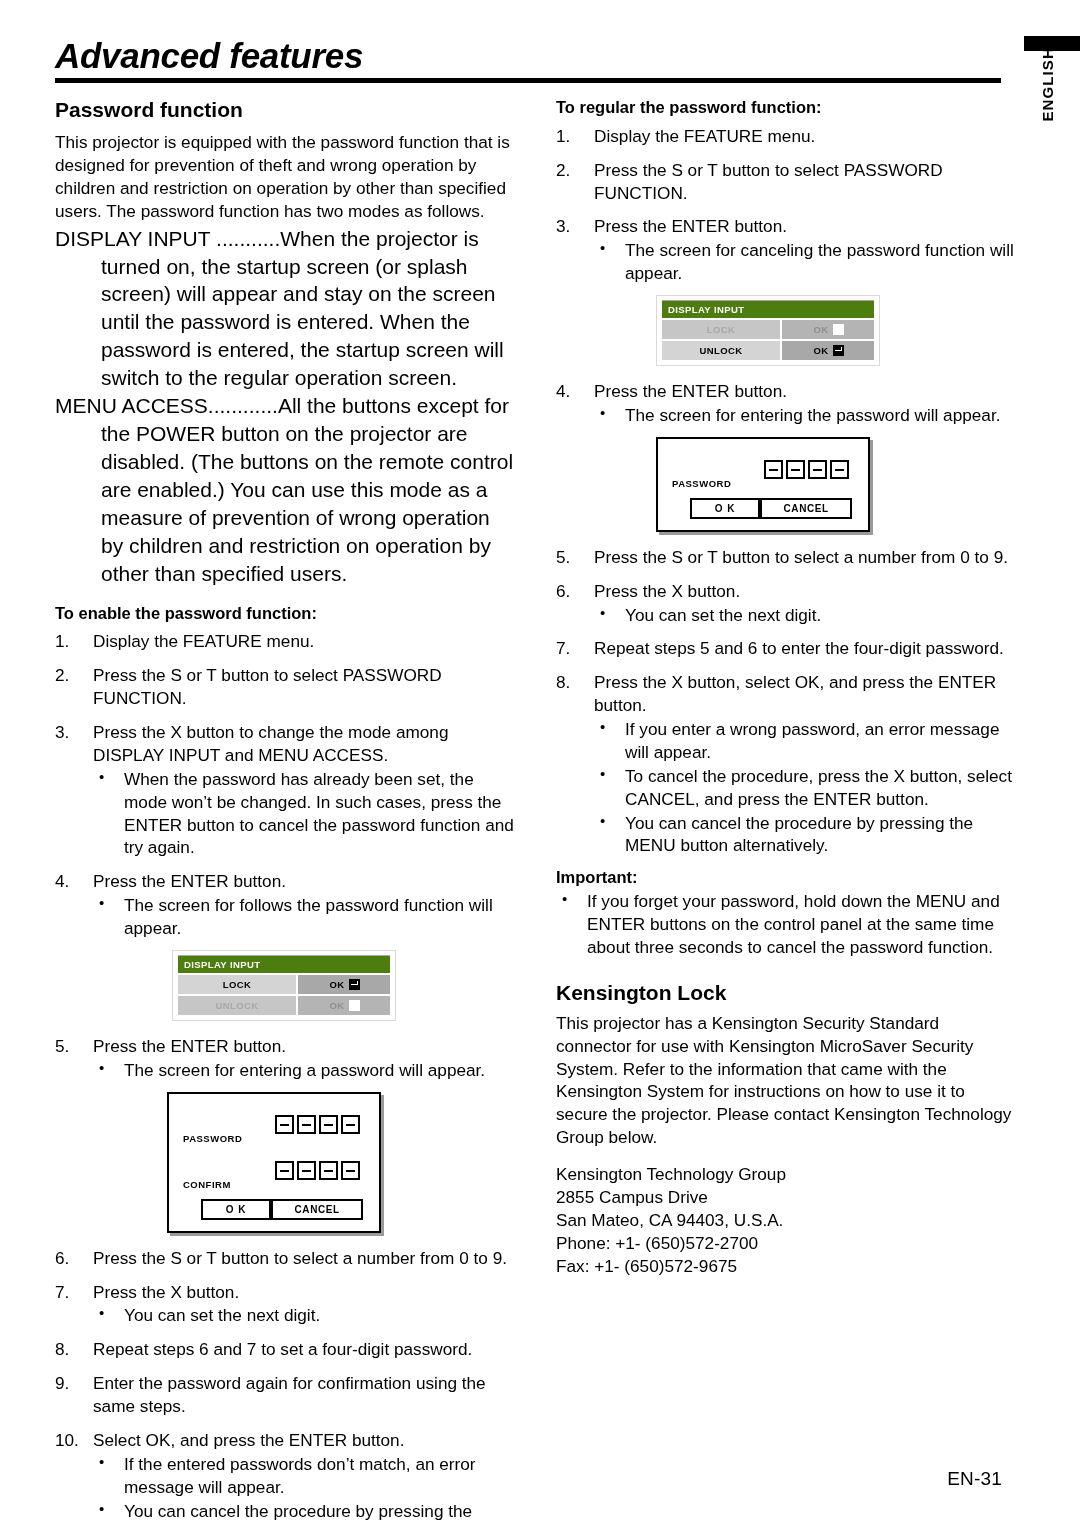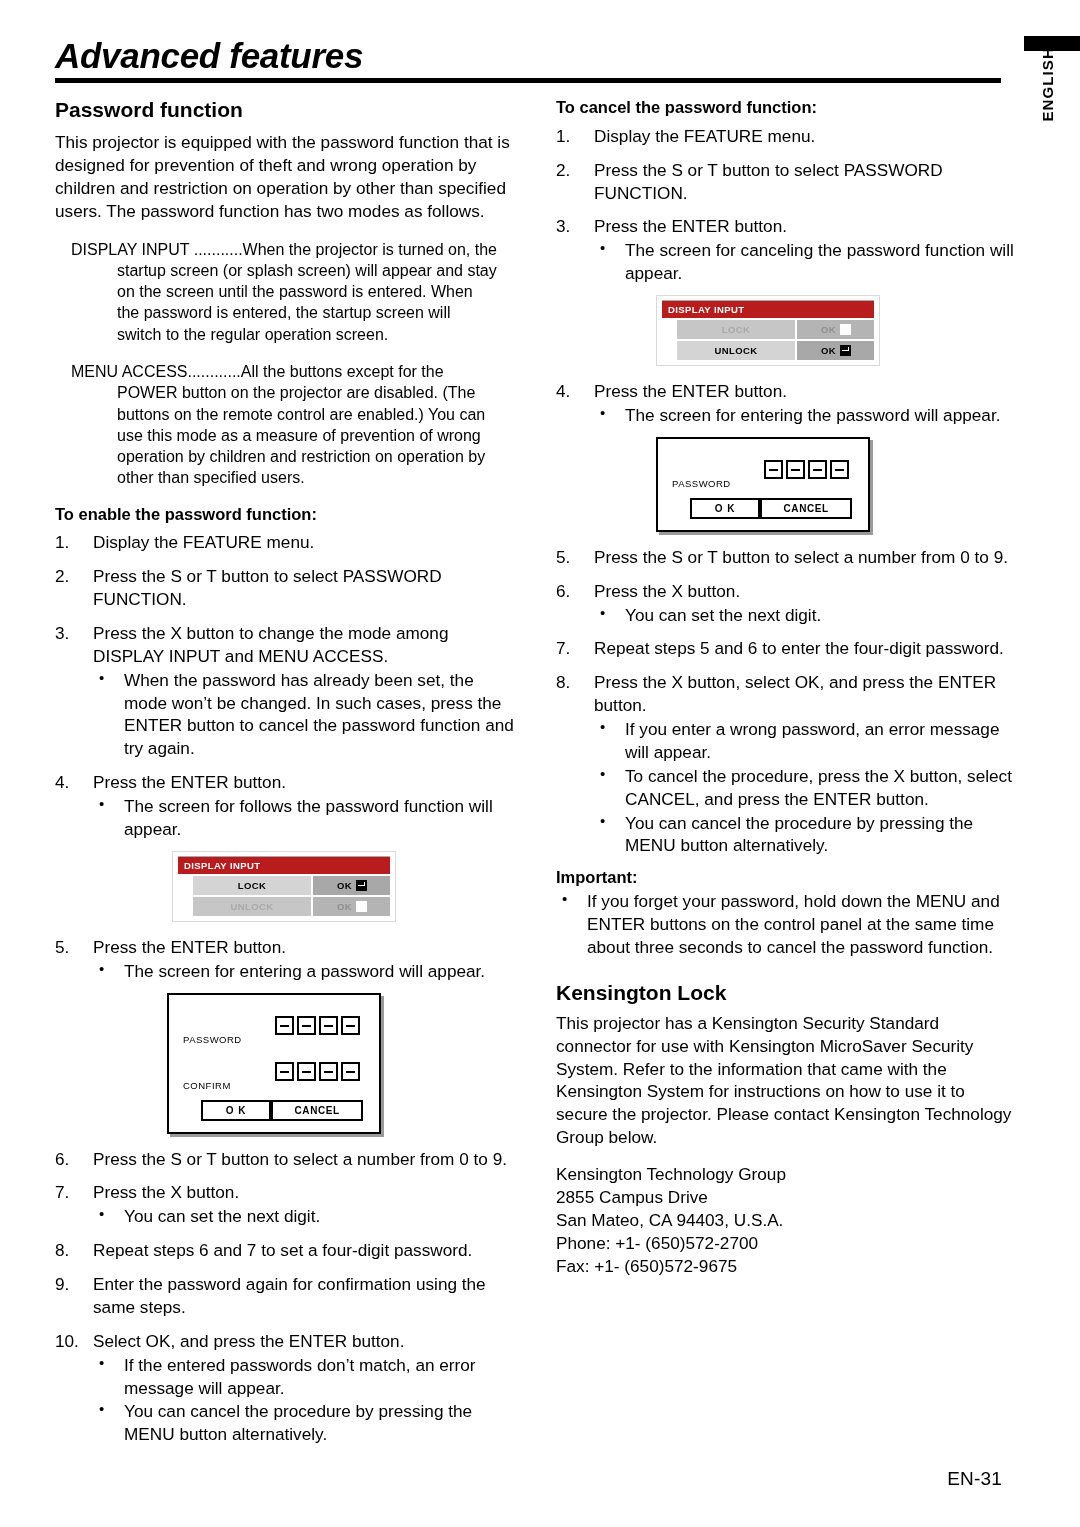--- a/index.html
+++ b/index.html
@@ -95,23 +95,23 @@
     line-height: 1.2;
   }
   p.body {
     font-size: 17.2px;
     line-height: 1.33;
     margin: 0 0 2px 0;
   }
 
   
   .defrow {
-    font-size: 16px;
+    font-size: 21px;
     line-height: 1.33;
-    margin: 16px;
+    margin: 0;
     padding-left: 46px;
     text-indent: -46px;
   }
 
   
   ol.steps {
     list-style: none;
     margin: 0;
     padding: 0;
   }
@@ -160,42 +160,41 @@
   }
 
   
   .osd {
     background: #ffffff;
     border: 1px solid #d9d9d9;
     width: 224px;
     padding: 4px 5px 5px 5px;
   }
   .osd-header {
-    background: #b91c1c;
+    background: #4d7c0f;
     color: #ffffff;
     font-size: 9.5px;
     font-weight: bold;
     letter-spacing: 0.4px;
     padding: 3px 0 3px 6px;
     border-top: 1px solid #a8a8a8;
   }
   .osd-row {
     display: flex;
     margin-top: 2px;
   }
   .osd-cell-name {
     flex: 0 0 118px;
     background: #d4d4d4;
     color: #000000;
     font-size: 9.5px;
     font-weight: bold;
     letter-spacing: 0.4px;
     text-align: center;
     padding: 4px 0 4px 0;
-    margin-left: 15px;
   }
   .osd-cell-val {
     flex: 1 1 auto;
     background: #a8a8a8;
     color: #000000;
     font-size: 9.5px;
     font-weight: bold;
     letter-spacing: 0.4px;
     text-align: center;
     padding: 4px 0 4px 1px;
@@ -255,21 +254,21 @@
     padding: 11px 14px 11px 14px;
     width: 214px;
   }
   .pw-line {
     display: flex;
     align-items: center;
     margin-bottom: 7px;
   }
   .pw-label {
     font-size: 9.5px;
-    font-weight: normal;
+    font-weight: bold;
     letter-spacing: 0.5px;
     width: 92px;
     flex: 0 0 92px;
     margin-top: 28px;
   }
   .pw-digits {
     display: flex;
     gap: 3px;
   }
   .pw-digit {
@@ -455,21 +454,21 @@
           <li>If the entered passwords don’t match, an error message will appear.</li>
           <li>You can cancel the procedure by pressing the MENU button alternatively.</li>
         </ul>
       </li>
     </ol>
 
   </div>
 
   <div class="col col-right">
 
-    <h3 class="sub" style="margin-top:0">To cancel the password function:</h3>
+    <h3 class="sub" style="margin-top:0">To regular the password function:</h3>
 
     <ol class="steps">
       <li>
         <span class="num">1.</span>
         <span>Display the FEATURE menu.</span>
       </li>
       <li>
         <span class="num">2.</span>
         <span>Press the  S or  T button to select PASSWORD FUNCTION.</span>
       </li>

